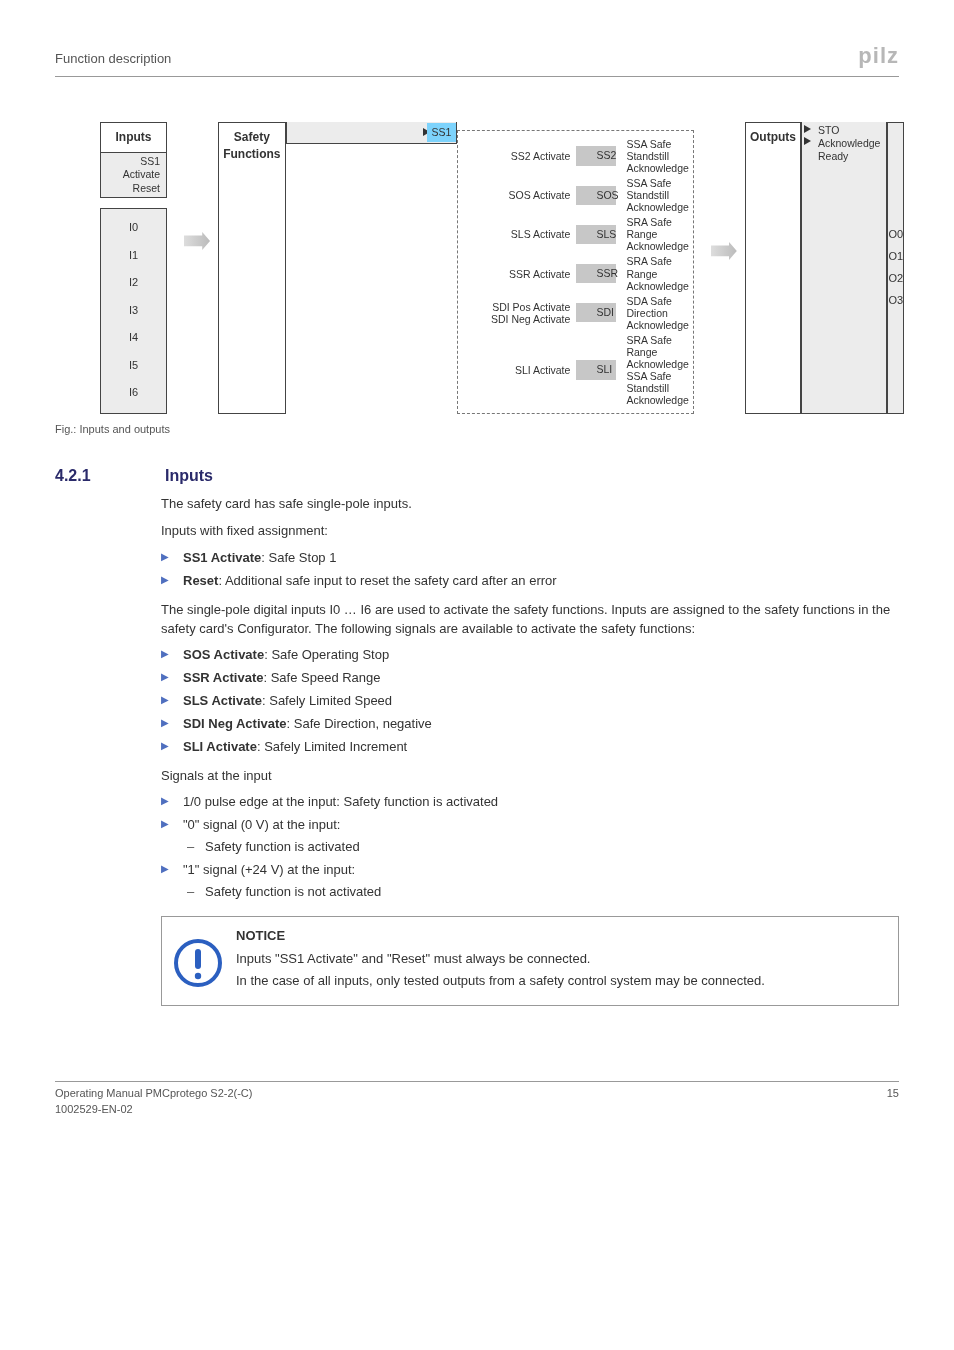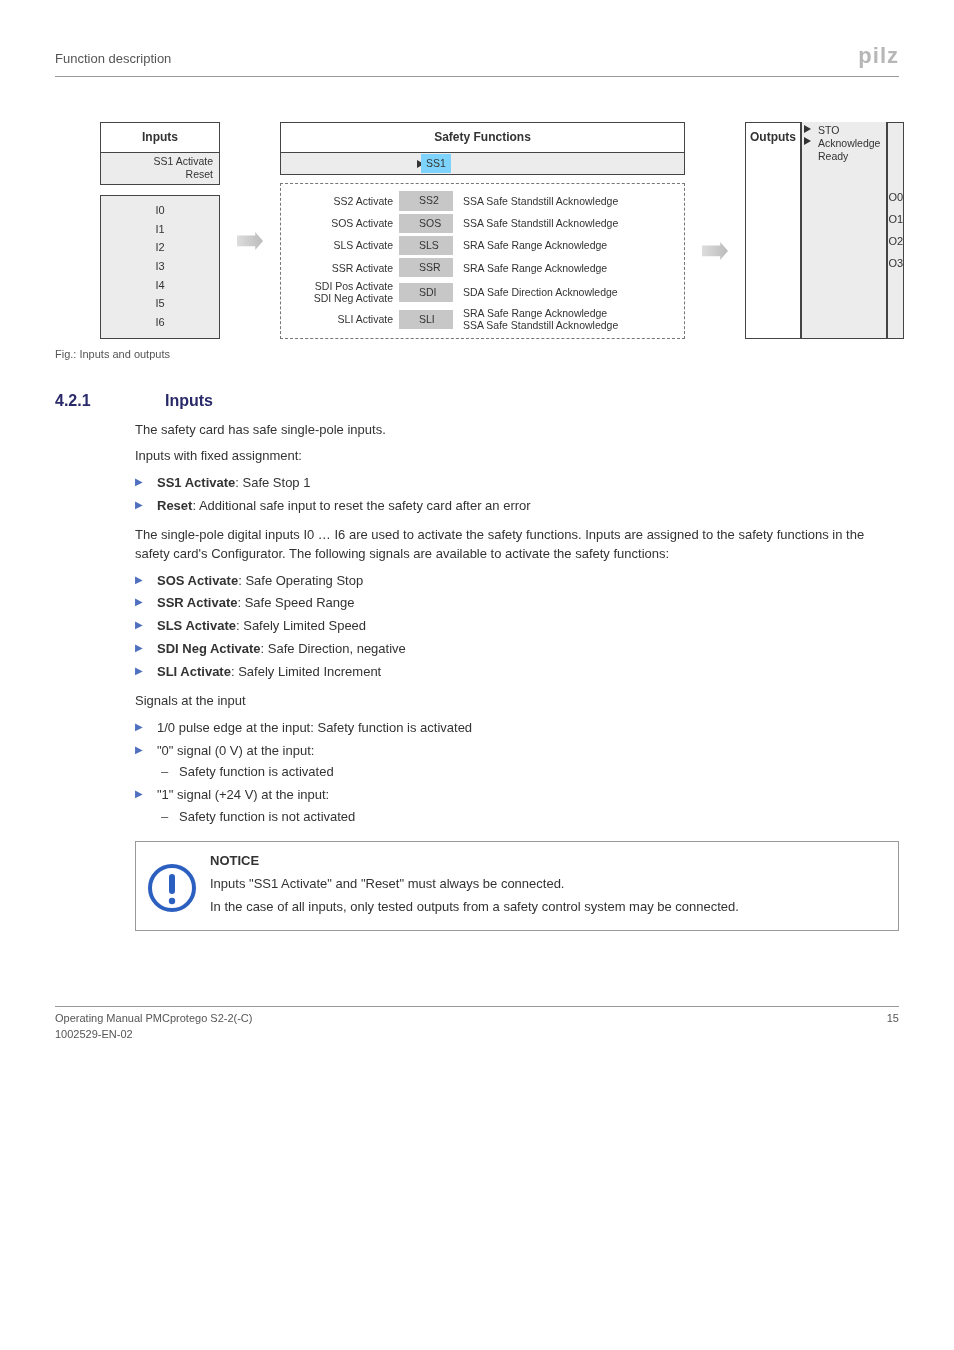--- a/index.html
+++ b/index.html
@@ -32,21 +32,21 @@
     color: #b7b7b7;
     display: flex;
     align-items: baseline;
     gap: 2px;
   }
 
   
   .diagram { margin: 10px 0 8px 45px; width: 780px; }
   .diagram-row { display: flex; align-items: stretch; gap: 20px; }
   .col-inputs { width: 120px; display: flex; flex-direction: column; }
-  .col-safety { flex: 1; display: flex; flex-direction: column; }
+  .col-safety { flex: 1; display: flex; flex-direction: row; }
   .col-outputs { width: 135px; display: flex; }
 
   .col-head {
     border: 1px solid #444;
     text-align: center;
     font-weight: bold;
     font-size: 12px;
     padding: 6px 4px;
     background: #fff;
   }
@@ -120,21 +120,21 @@
     padding: 4px 4px;
     flex: 1;
   }
   .sf-row {
     display: flex;
     align-items: center;
     margin: 3px 0;
     font-size: 10.5px;
   }
   .sf-left { width: 114px; text-align: right; padding-right: 6px; line-height: 1.15; }
-  .sf-tag { background: #c7c7c7; padding: 2px 20px; width: 54px; text-align: right; margin-right: 10px; }
+  .sf-tag { background: #c7c7c7; padding: 2px 20px; width: 40px; text-align: right; margin-right: 10px; }
   .sf-ack { flex: 1; line-height: 1.15; }
 
   .arrow-r {
     width: 0; height: 0;
     border-top: 4px solid transparent;
     border-bottom: 4px solid transparent;
     border-left: 7px solid #333;
     display: inline-block;
   }
   .out-arrow { position: absolute; left: 2px; }
@@ -153,21 +153,21 @@
     clip-path: polygon(0 20%, 70% 20%, 70% 0, 100% 50%, 70% 100%, 70% 80%, 0 80%);
   }
 
   .fig-caption { font-size: 11px; color: #555; margin: 6px 0 26px 0; }
 
   
   .section-row { display: flex; gap: 50px; margin-bottom: 8px; }
   .section-num { font-weight: bold; color: #2a2a6a; font-size: 16px; width: 60px; }
   .section-title { font-weight: bold; color: #2a2a6a; font-size: 16px; }
 
-  .body-content { margin-left: 80px; }
+  .body-content { margin-left: 106px; }
   .body-content p { margin: 6px 0 8px 0; }
 
   .bullet-list { list-style: none; padding: 0; margin: 4px 0 10px 0; }
   .bullet-list > li {
     position: relative;
     padding-left: 22px;
     margin: 4px 0;
   }
   .bullet-list > li::before {
     content: "▶";

